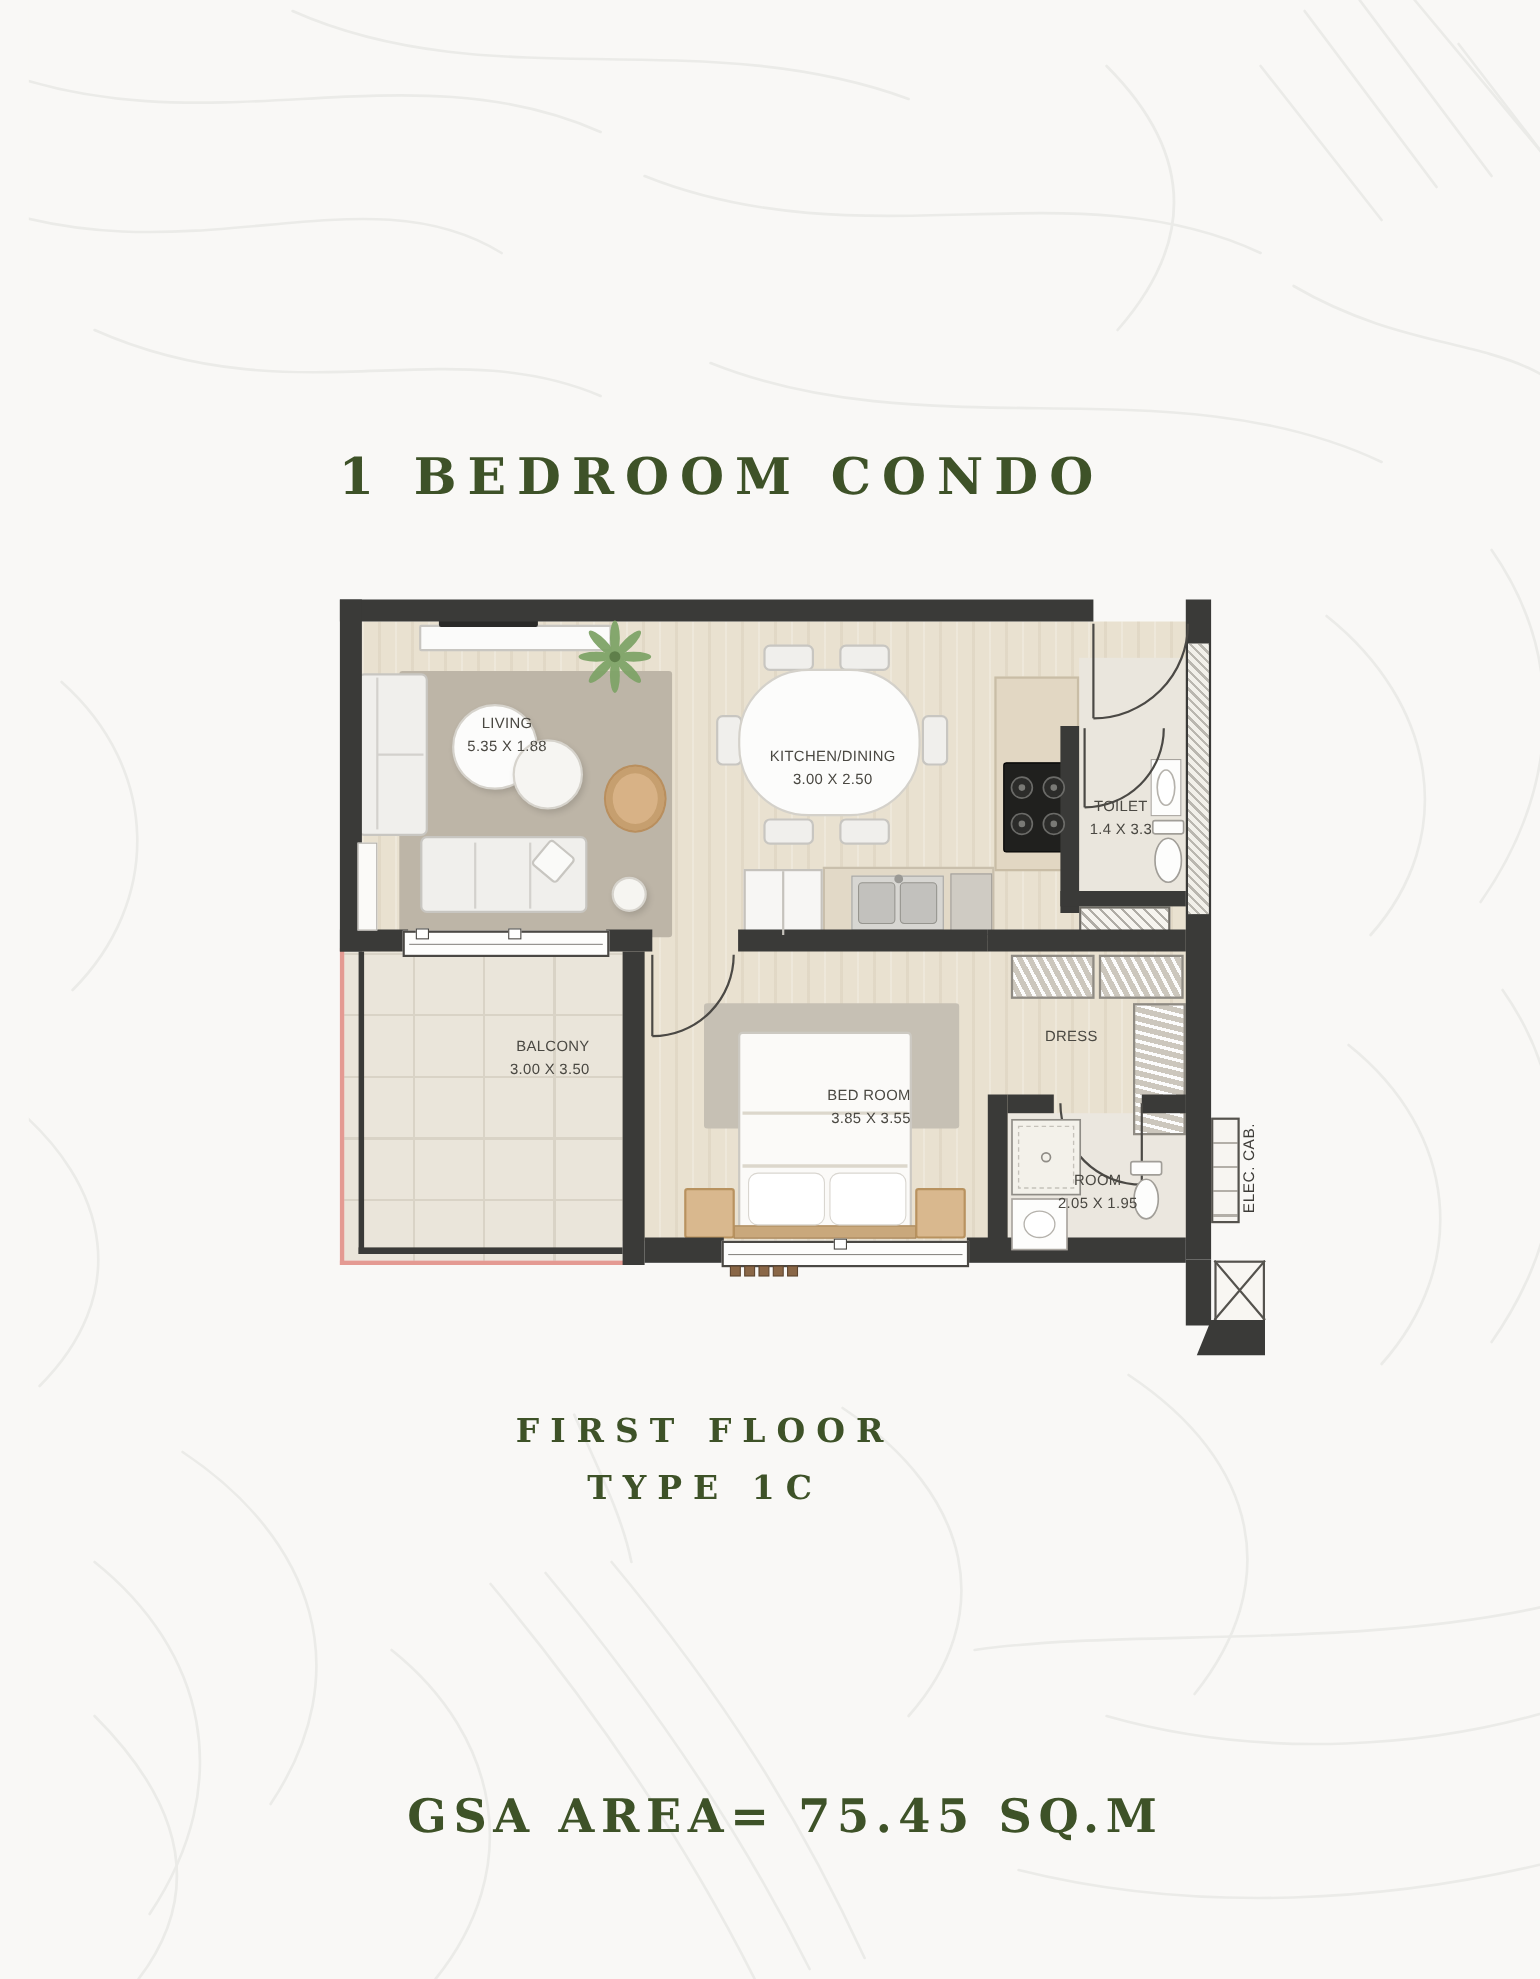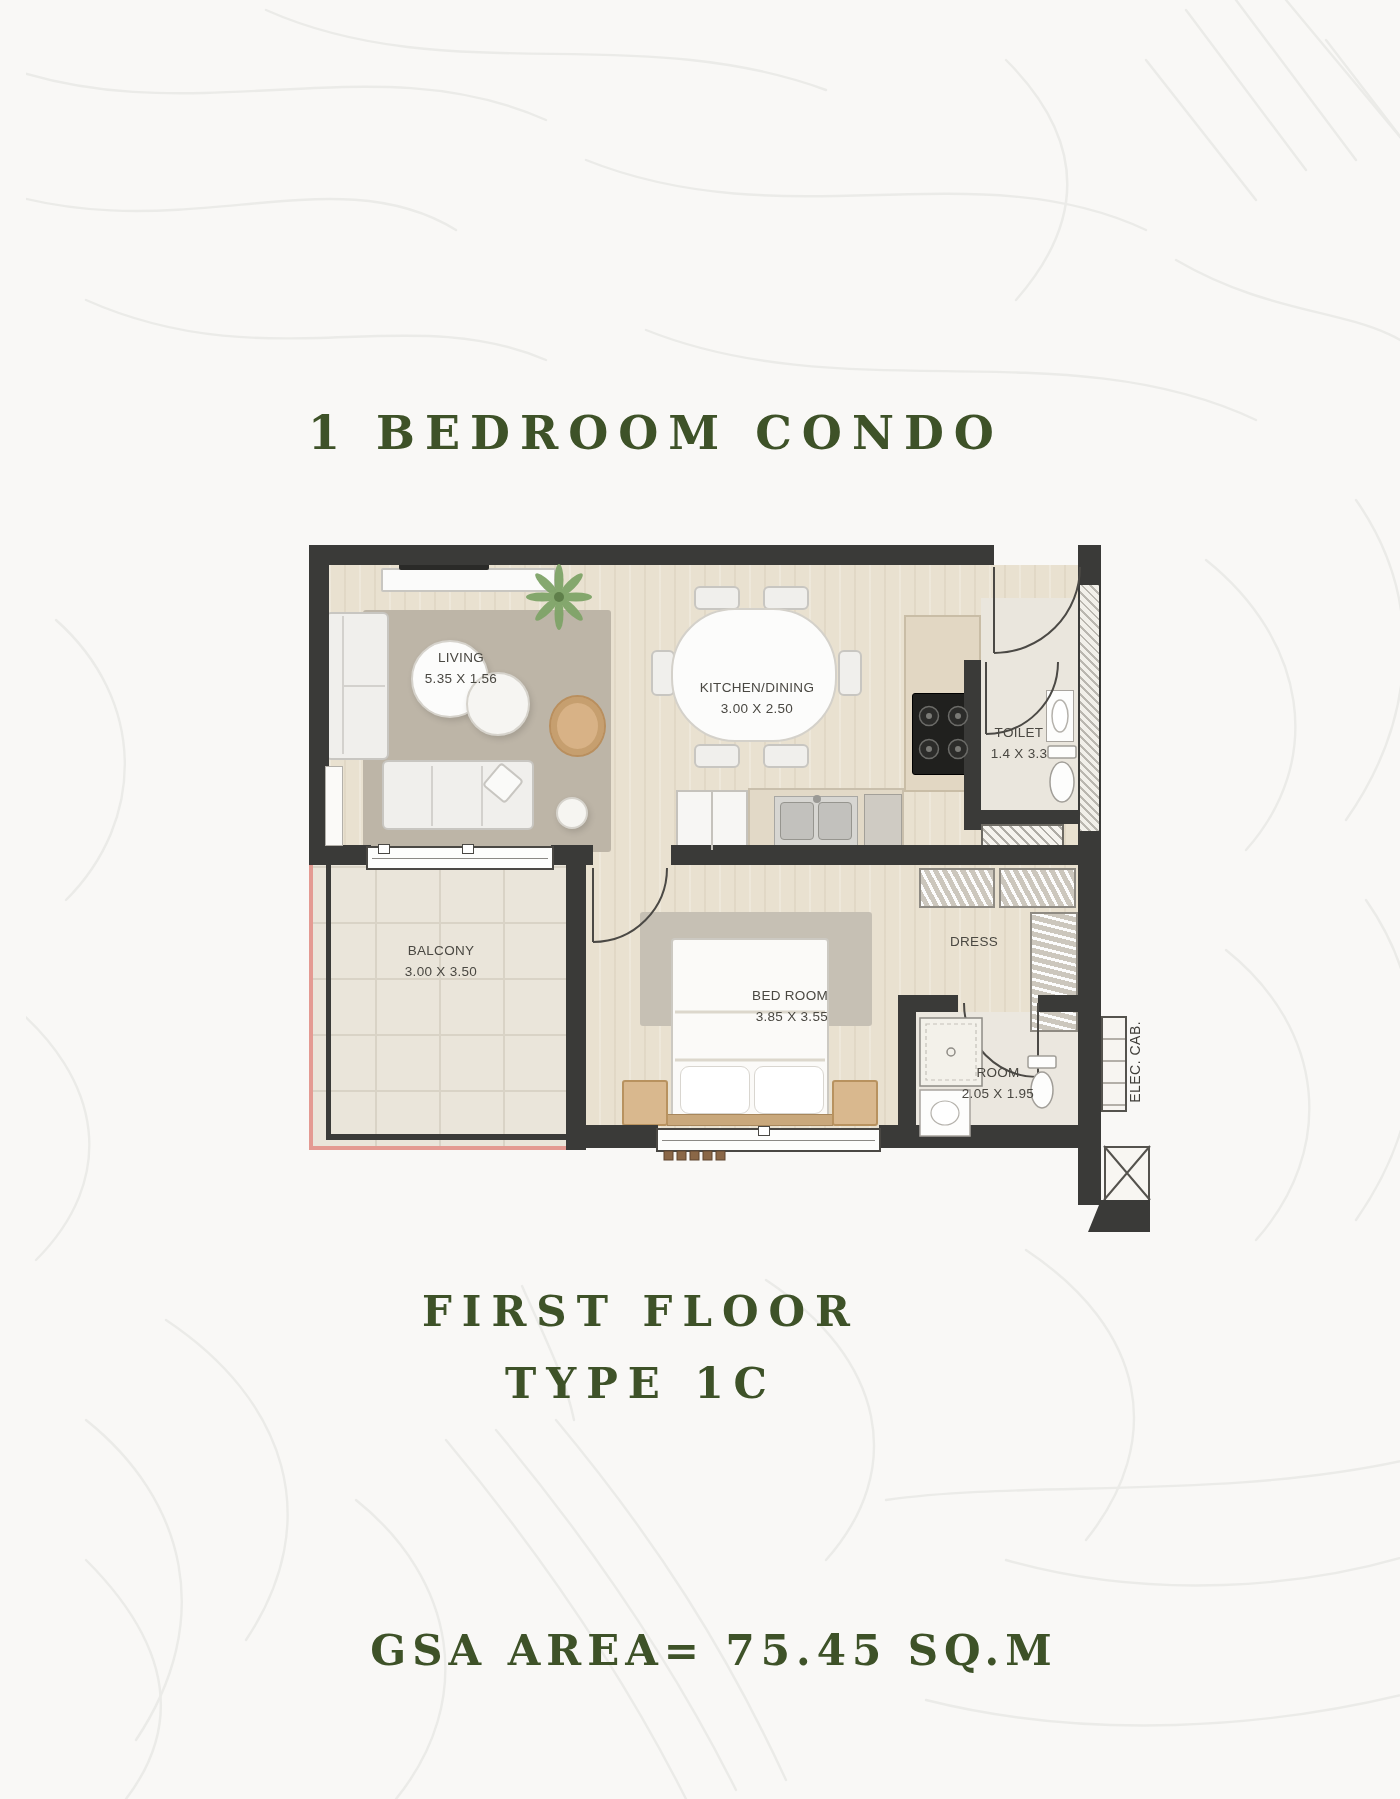--- a/index.html
+++ b/index.html
@@ -3,21 +3,21 @@
 <meta charset="utf-8">
 <style>
   html,body{margin:0;padding:0;background:#f9f8f6;}
   .page{position:relative;width:1400px;height:1799px;background:#f9f8f6;overflow:hidden;
         font-family:"Liberation Sans",sans-serif;margin-left:26px;}
   .bg-pattern{position:absolute;left:0;top:0;z-index:0;}
   .title{position:absolute;top:406px;left:0;width:1260px;margin:0;text-align:center;
          font-family:"DejaVu Serif",serif;font-weight:700;font-size:46px;letter-spacing:10px;
          color:var(--accent,#3e5228);z-index:9;}
   .subtitle{position:absolute;top:1276px;left:0;width:1230px;text-align:center;
-            font-family:"DejaVu Serif",serif;font-weight:700;font-size:42px;letter-spacing:10px;
+            font-family:"DejaVu Serif",serif;font-weight:700;font-size:30px;letter-spacing:10px;
             line-height:1.72;color:var(--accent,#3e5228);z-index:9;}
   .area{position:absolute;top:1626px;left:0;width:1376px;text-align:center;
         font-family:"DejaVu Serif",serif;font-weight:700;font-size:42px;letter-spacing:6px;
         color:var(--accent,#3e5228);z-index:9;}
   .plan{position:absolute;inset:0;z-index:1;}
   .plan > div{position:absolute;box-sizing:border-box;}
   .wall{background:var(--wall,#3a3a38);z-index:5;}
   .floor-main{left:303px;top:565px;width:752px;height:563px;z-index:1;background-color:#e9e1d0;
      background-image:repeating-linear-gradient(90deg,rgba(255,255,255,.22) 0 2px,transparent 2px 15px,rgba(178,162,136,.14) 15px 17px,transparent 17px 30px);}
   .floor-toilet{left:955px;top:598px;width:97px;height:222px;background:#eae6dd;z-index:2;}
@@ -258,31 +258,31 @@
         <line x1="317" y1="686" x2="359" y2="686"></line>
         <line x1="406" y1="766" x2="406" y2="826"></line>
         <line x1="456" y1="766" x2="456" y2="826"></line>
       </g>
 
       <line x1="686" y1="792" x2="686" y2="850" stroke="#c5c2bc" stroke-width="2"></line>
     </svg>
 
     <div class="rlabel" style="left:355px;top:648px;width:160px;">
       <span>LIVING</span>
-      <span>5.35 X 1.56</span>
+      <span>5.35 X 1.88</span>
     </div>
     <div class="rlabel" style="left:651px;top:678px;width:160px;">
       <span>KITCHEN/DINING</span>
       <span>3.00 X 2.50</span>
     </div>
     <div class="rlabel" style="left:943px;top:723px;width:100px;">
       <span>TOILET</span>
       <span>1.4 X 3.3</span>
     </div>
-    <div class="rlabel" style="left:335px;top:941px;width:160px;">
+    <div class="rlabel" style="left:350px;top:941px;width:160px;text-align:right;">
       <span>BALCONY</span>
       <span>3.00 X 3.50</span>
     </div>
     <div class="rlabel" style="left:642px;top:986px;width:160px;text-align:right;">
       <span>BED ROOM</span>
       <span>3.85 X 3.55</span>
     </div>
     <div class="rlabel" style="left:898px;top:932px;width:100px;">
       <span>DRESS</span>
     </div>

